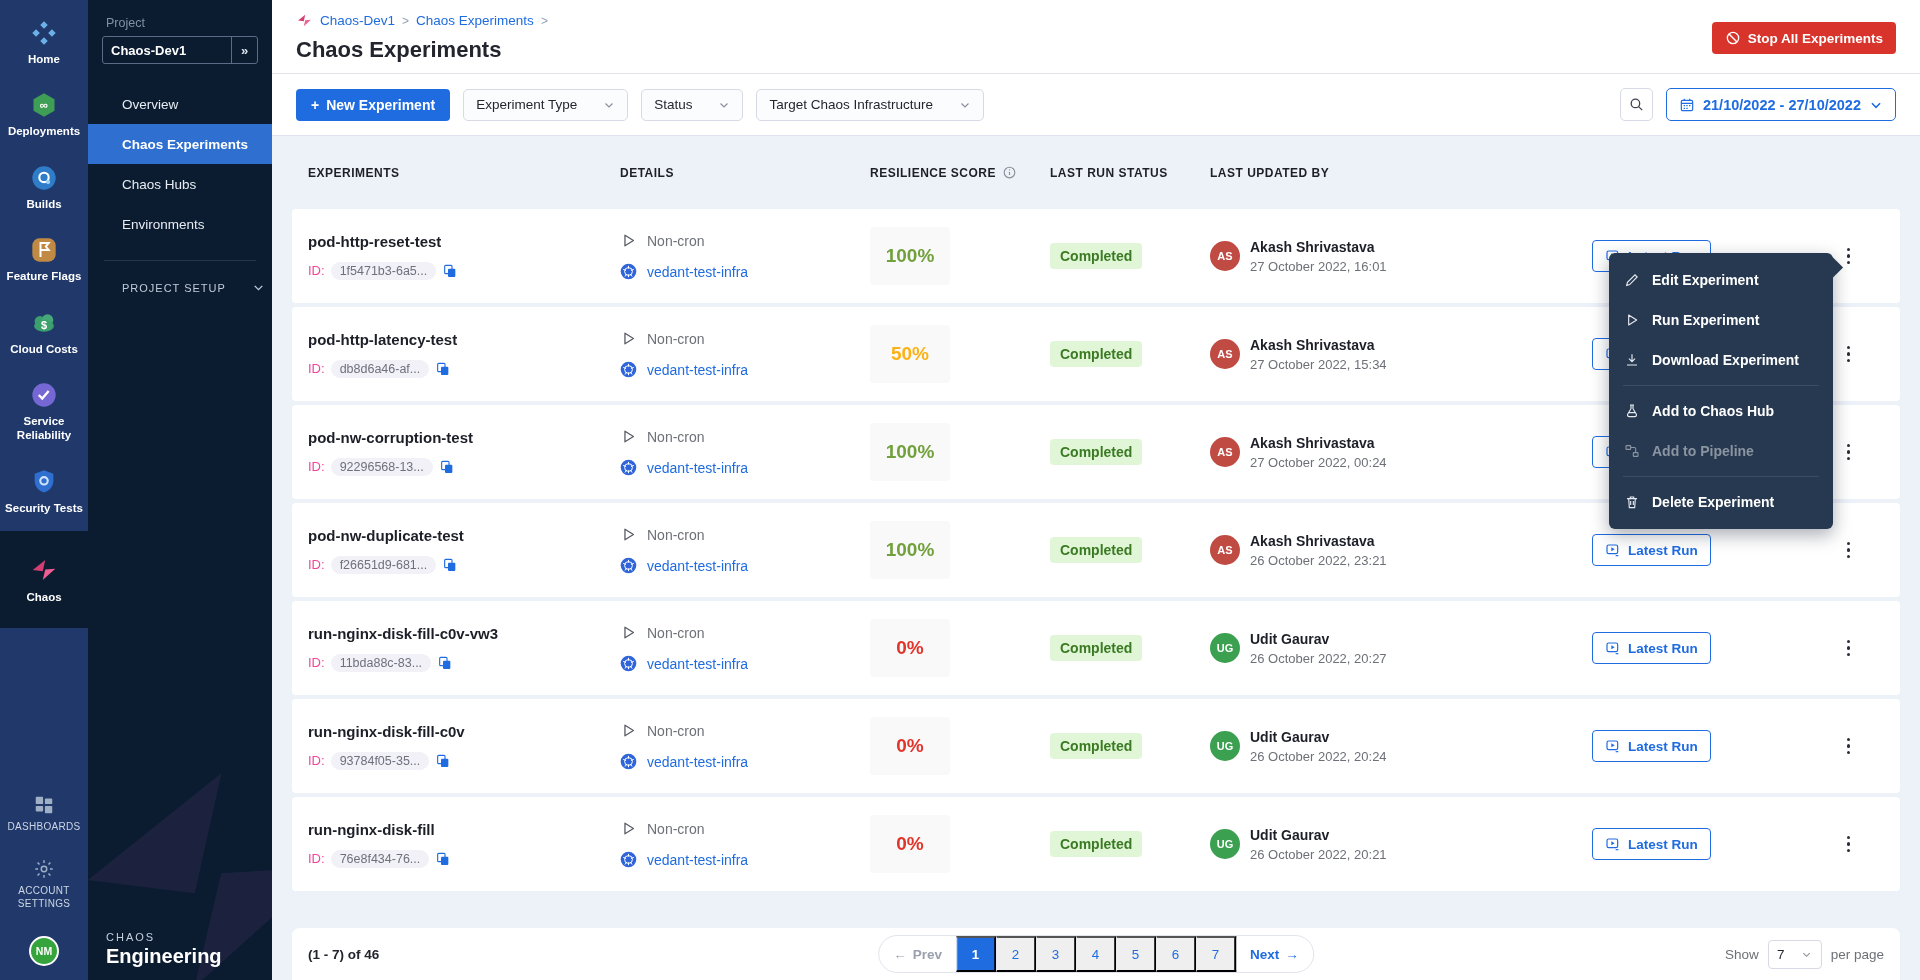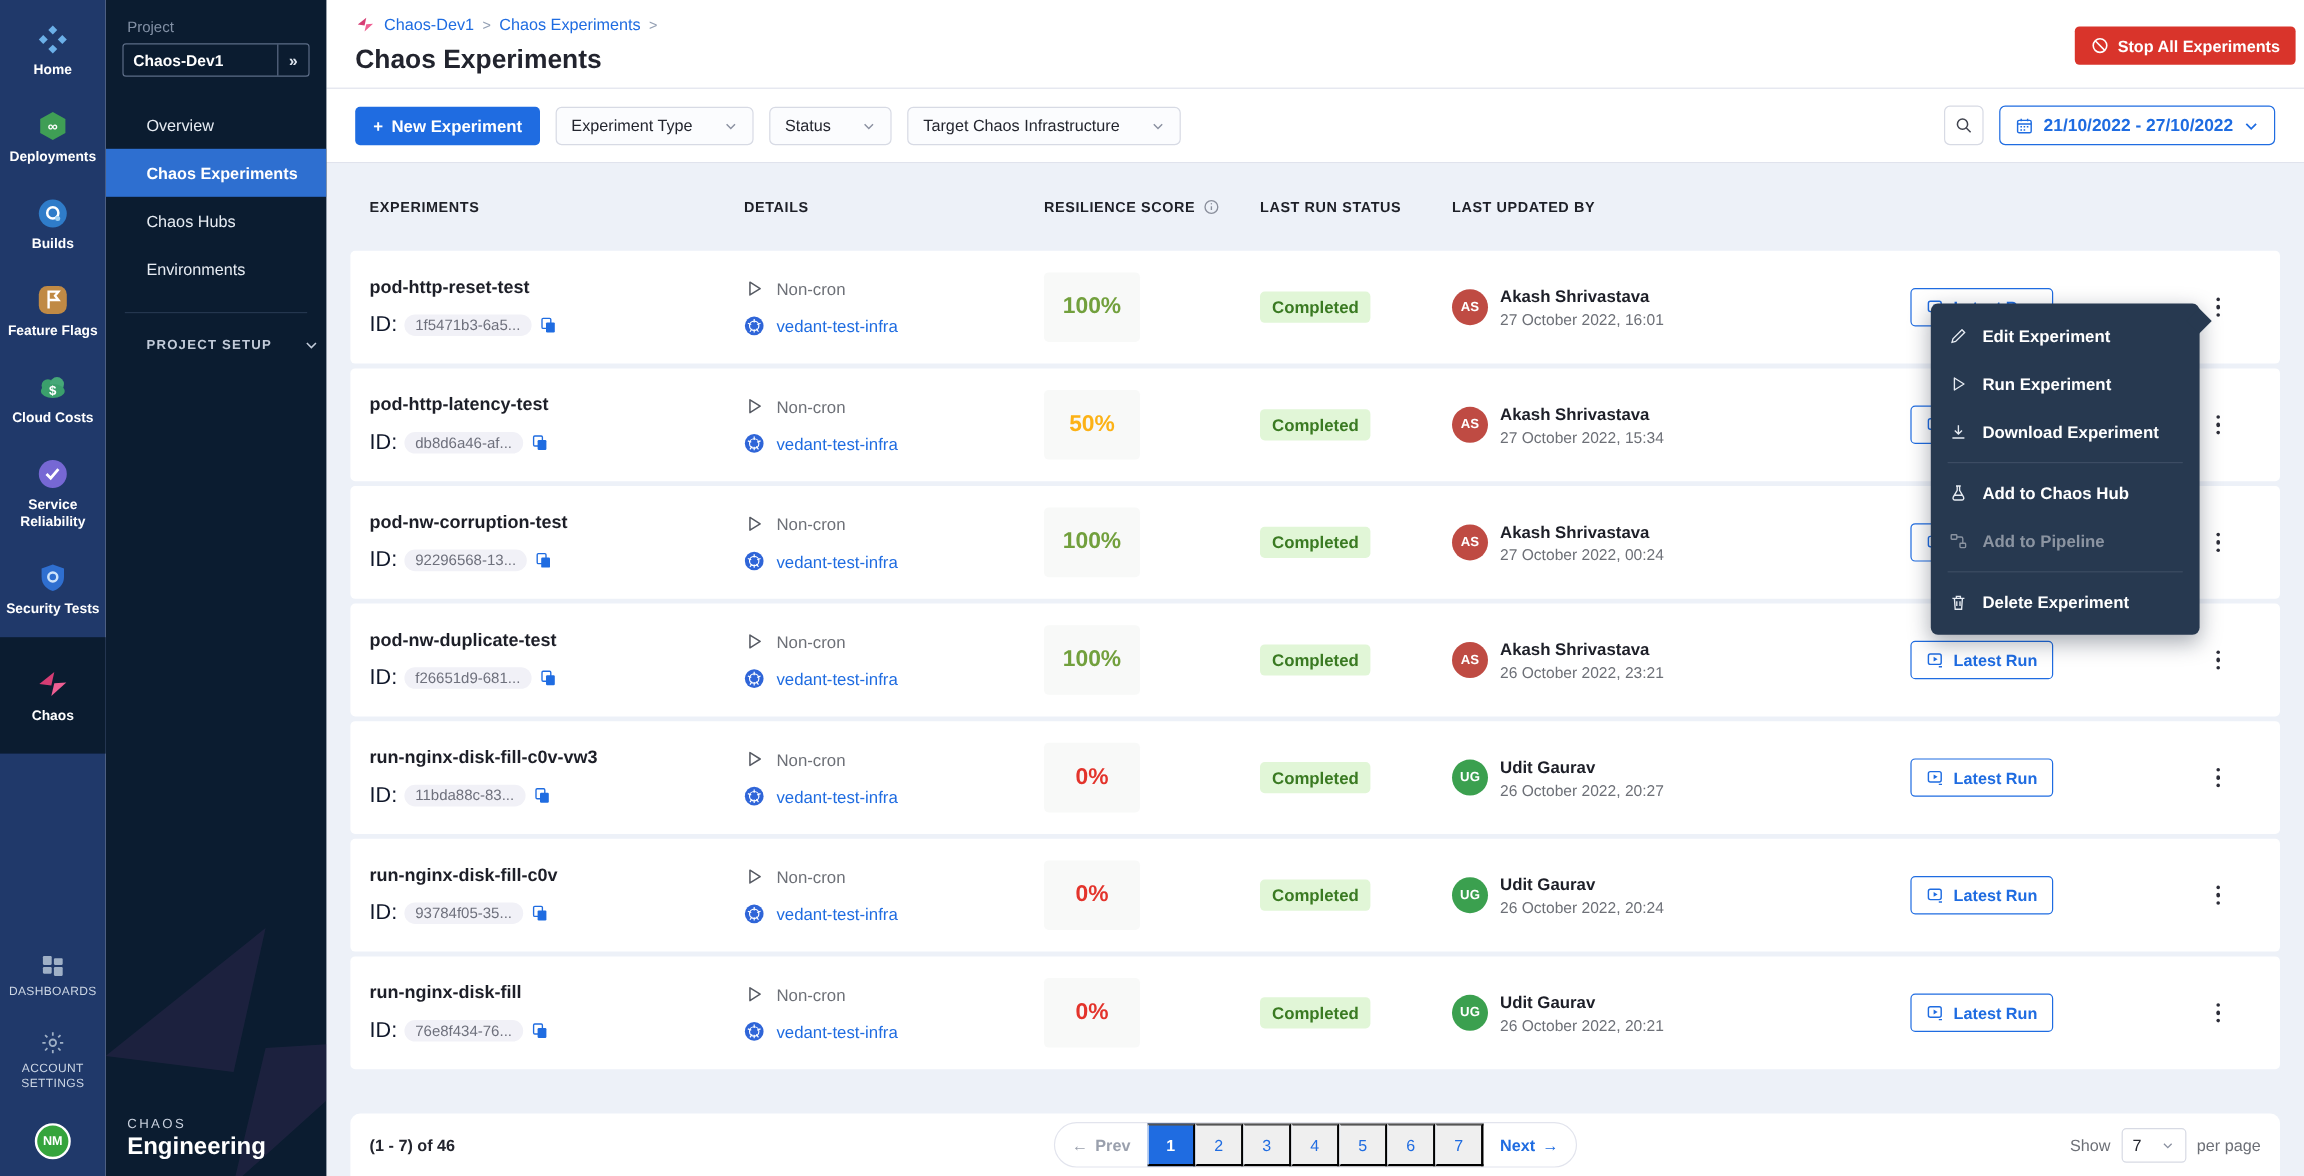--- a/index.html
+++ b/index.html
@@ -19,51 +19,51 @@
   
   .panel { width:184px; background:#0b1c30; color:#cfd6e2; flex-shrink:0; position:relative; overflow:hidden; z-index:4; }
   .panel-label { font-size:12.5px; color:#8290a5; padding:16px 0 6px 18px; }
   .proj-select { margin:0 14px; height:28px; border:1px solid #5c6c86; border-radius:3px; display:flex; align-items:center; color:#fff; font-size:13px; font-weight:bold; cursor:pointer; }
   .proj-select .pname { flex:1; padding-left:8px; }
   .proj-select .pexp { width:26px; height:100%; border-left:1px solid #5c6c86; display:flex; align-items:center; justify-content:center; font-size:13px; color:#dfe6ef; }
   .pnav { margin-top:20px; }
   .pnav-item { height:40px; display:flex; align-items:center; padding-left:34px; font-size:13.5px; color:#e7ecf3; cursor:pointer; }
   .pnav-item.active { background:#2e6fd0; color:#fff; font-weight:bold; }
   .panel-divider { border-top:1px solid #24364e; margin:16px 16px 0; }
-  .proj-setup { display:flex; align-items:center; gap:26px; padding:20px 0 0 34px; font-size:11px; font-weight:bold; letter-spacing:1px; color:#c2cbd9; cursor:pointer; }
+  .proj-setup { display:flex; align-items:center; gap:26px; padding:20px 0 0 34px; font-size:11px; font-weight:normal; letter-spacing:1px; color:#c2cbd9; cursor:pointer; }
   .module-brand { position:absolute; left:18px; bottom:12px; z-index:2; }
   .module-brand .mb-small { font-size:11px; letter-spacing:2px; color:#c8d0dd; }
   .module-brand .mb-big { font-size:20px; font-weight:bold; color:#fff; margin-top:2px; }
   .watermark { position:absolute; bottom:-60px; left:-40px; opacity:.22; z-index:1; }
 
   
   .main { flex:1; display:flex; flex-direction:column; min-width:0; }
   .page-header { background:#fff; padding:12px 24px 0; height:80px; border-bottom:1px solid #e0e3ed; position:relative; }
   .breadcrumb { display:flex; align-items:center; gap:7px; font-size:13.5px; }
   .breadcrumb a { color:#1f6ce1; text-decoration:none; cursor:pointer; }
   .breadcrumb .sep { color:#94a0b4; font-size:12px; }
   .page-title { font-size:22px; font-weight:bold; color:#22242e; margin-top:8px; }
-  .stop-btn { position:absolute; right:7px; top:22px; background:#d9342b; color:#fff; border:none; border-radius:4px; font-size:13.5px; font-weight:bold; padding:8px 13px; display:flex; align-items:center; gap:7px; cursor:pointer; font-family:inherit; }
+  .stop-btn { position:absolute; right:24px; top:22px; background:#d9342b; color:#fff; border:none; border-radius:4px; font-size:13.5px; font-weight:bold; padding:8px 13px; display:flex; align-items:center; gap:7px; cursor:pointer; font-family:inherit; }
 
   .toolbar { background:#fff; border-bottom:1px solid #e0e3ed; height:67px; display:flex; align-items:center; gap:13px; padding:0 24px; }
   .new-btn { background:#1f6ce1; color:#fff; border:none; border-radius:4px; font-size:14px; font-weight:bold; padding:8px 15px; display:flex; align-items:center; gap:7px; cursor:pointer; font-family:inherit; }
   .filter-select { height:32px; background:#fbfcfe; border:1px solid #d7dae4; border-radius:5px; display:flex; align-items:center; gap:26px; padding:0 12px; font-size:13.5px; color:#24262f; cursor:pointer; }
   .toolbar-spacer { flex:1; }
   .icon-btn { width:33px; height:33px; border:1px solid #d7dae4; border-radius:5px; background:#fff; display:flex; align-items:center; justify-content:center; cursor:pointer; }
   .date-btn { height:33px; border:1.5px solid #1f6ce1; border-radius:5px; background:#fff; color:#1f6ce1; font-size:14.5px; font-weight:bold; display:flex; align-items:center; gap:8px; padding:0 12px; cursor:pointer; font-family:inherit; }
 
   .content { flex:1; padding:0 20px; }
   .grid { display:grid; grid-template-columns:312px 250px 180px 160px 370px 170px 1fr; align-items:center; padding:0 16px; }
   .thead { height:73px; }
   .th { font-size:12px; font-weight:bold; letter-spacing:.5px; color:#1e2028; display:flex; align-items:center; gap:6px; }
 
   .row { background:#fff; border-radius:4px; height:94px; margin-bottom:4px; }
   .exp-name { font-size:15px; font-weight:bold; color:#1d1f28; cursor:pointer; }
   .exp-id { display:flex; align-items:center; gap:6px; margin-top:12px; }
-  .exp-id .idlab { font-size:18px; color:#0f172a; }
+  .exp-id .idlab { font-size:13px; color:#ec4899; }
   .exp-id .idpill { background:#f1f1f7; border-radius:9px; padding:2px 9px; font-size:12.5px; color:#6e707c; }
   .detail-line { display:flex; align-items:center; gap:10px; font-size:14px; color:#6d7077; }
   .detail-line + .detail-line { margin-top:14px; }
   .infra-link { color:#1f6ce1; text-decoration:none; cursor:pointer; }
   .score-tile { width:80px; height:58px; background:#f8f9f8; border-radius:4px; display:flex; align-items:center; justify-content:center; font-size:19px; font-weight:bold; }
   .score-tile.green { color:#72a03d; }
   .score-tile.amber { color:#fcb216; }
   .score-tile.red { color:#e3342c; }
   .status-badge { display:inline-block; background:#e1f6d7; color:#3a7a22; font-size:14px; font-weight:bold; border-radius:4px; padding:5px 10px; }
   .user-cell { display:flex; align-items:center; gap:10px; }

